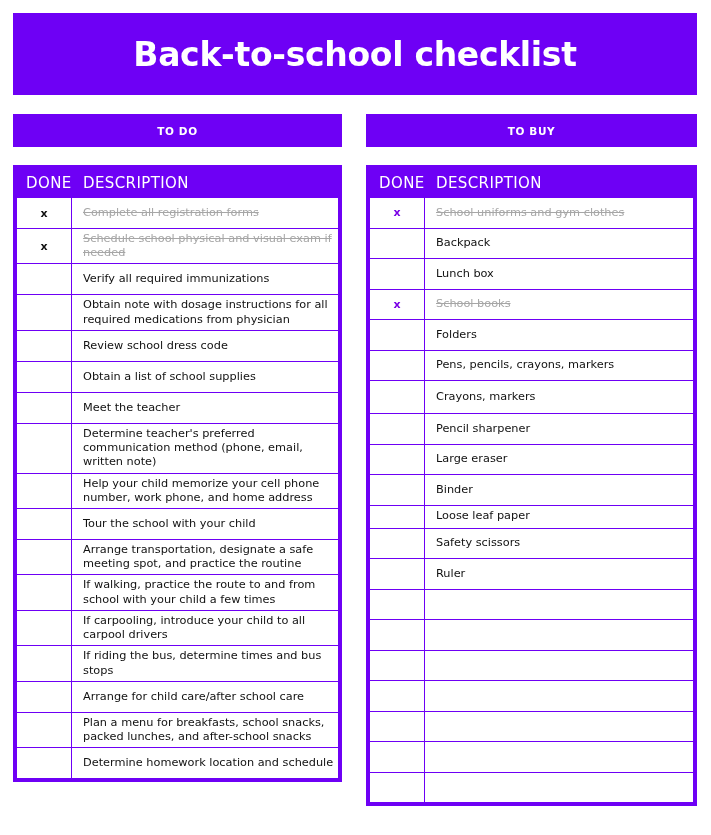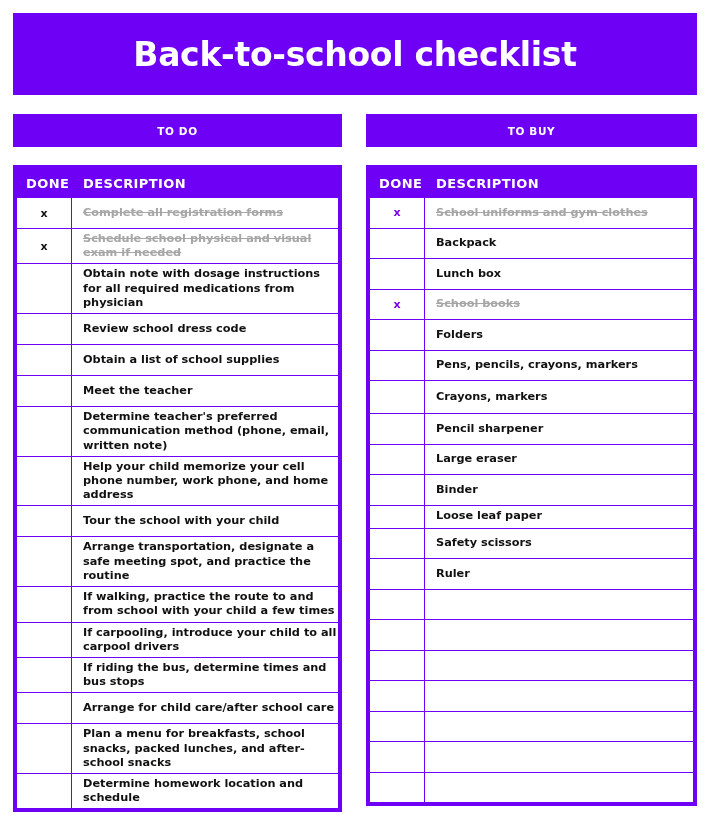--- a/index.html
+++ b/index.html
@@ -82,22 +82,22 @@
   table.cl-table td {
     border: 1px solid #6E00F5;
     padding: 0;
     margin: 0;
   }
 
   
   .cl-head th {
     background: #6E00F5;
     color: #ffffff;
-    font-size: 13px;
-    font-weight: bold;
+    font-size: 15px;
+    font-weight: normal;
     letter-spacing: 0.4px;
     text-align: left;
     height: 28px;
     vertical-align: middle;
     border-color: #6E00F5;
   }
   .cl-head th.col-done { padding-left: 9px; }
   .cl-head th.col-desc { padding-left: 11px; }
 
   
@@ -106,21 +106,21 @@
     vertical-align: middle;
     font-size: 11px;
     font-weight: bold;
     color: #111111;
   }
   .cl-table td.cell-done.mark-purple { color: #7A00E6; }
   .cl-table td.cell-desc {
     vertical-align: middle;
     padding: 3px 0 3px 11px;
     font-size: 11.3px;
-    font-weight: bold;
+    font-weight: normal;
     color: #111111;
     line-height: 1.26;
   }
   .cl-table td.cell-desc.done {
     color: #A6A6A6;
     text-decoration: line-through;
     text-decoration-color: #A6A6A6;
   }
 
   .col-done { width: 55px; }
@@ -155,20 +155,24 @@
       </thead>
       <tbody id="tbody-to-do">
           <tr style="height: 31px;">
             <td class="cell-done">x</td>
             <td class="cell-desc done">Complete all registration forms</td>
           </tr>
           <tr style="height: 31px;">
             <td class="cell-done">x</td>
             <td class="cell-desc done">Schedule school physical and visual exam if needed</td>
           </tr>
+          <tr style="height: 31px;">
+            <td class="cell-done"></td>
+            <td class="cell-desc">Verify all required immunizations</td>
+          </tr>
           <tr style="height: 31px; margin-top: 17px;">
             <td class="cell-done"></td>
             <td class="cell-desc">Obtain note with dosage instructions for all required medications from physician</td>
           </tr>
           <tr style="height: 31px;">
             <td class="cell-done"></td>
             <td class="cell-desc">Review school dress code</td>
           </tr>
           <tr style="height: 31px;">
             <td class="cell-done"></td>

